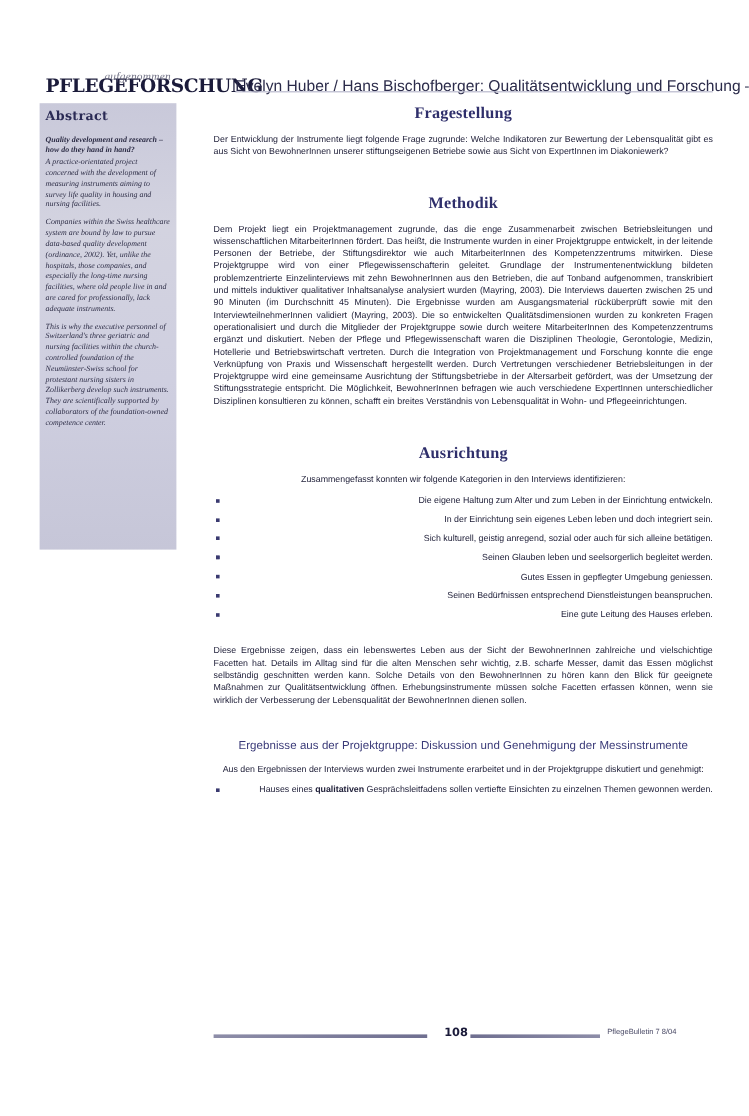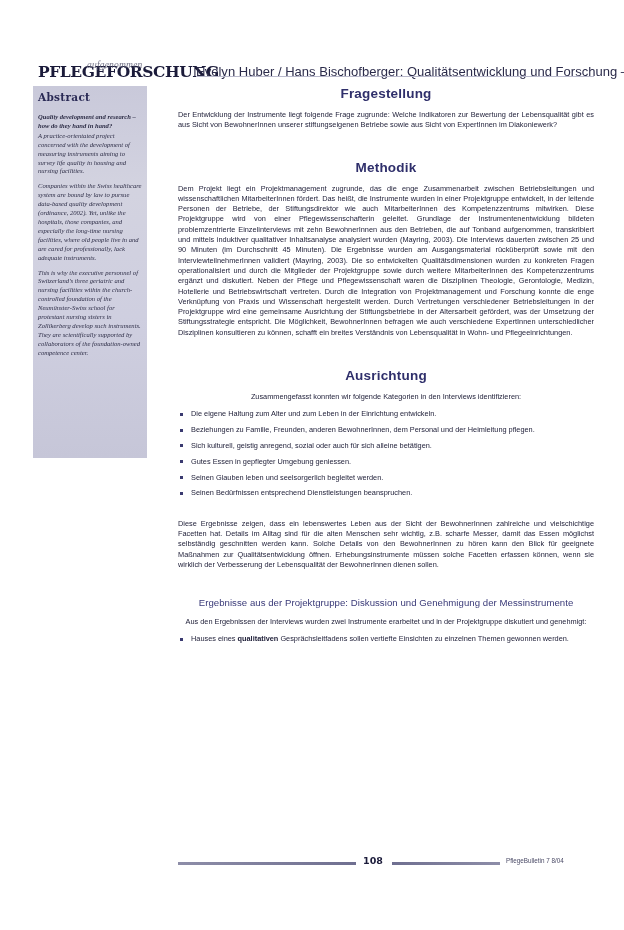--- a/index.html
+++ b/index.html
@@ -104,21 +104,21 @@
   .abstract-body p { margin: 0 0 6px 0; }
   .abstract-body p.tight { margin-bottom: 0; }
 
   
   .main {
     position: absolute;
     left: 178px; top: 86px;
     width: 416px;
   }
   h2.sec {
-    font-family: Liberation Sans, sans-serif;
+    font-family: Liberation Serif, serif;
     font-weight: bold;
     font-size: 13.5px;
     color: #2f2f6b;
     text-align: center;
     margin: 0 0 9px 0;
     letter-spacing: 0.2px;
   }
   h3.subsec {
     font-family: "Liberation Sans", sans-serif;
     font-weight: normal;
@@ -150,21 +150,21 @@
     margin: 0 0 8px 0;
     padding: 0;
   }
   ul.bullets li {
     position: relative;
     padding-left: 13px;
     font-size: 7.35px;
     line-height: 10.3px;
     margin-bottom: 5.5px;
     color: #23233c;
-    text-align: left;
+    text-align: right;
   }
   ul.bullets li:last-child { margin-bottom: 0; }
   ul.bullets li .dot {
     position: absolute;
     left: 2px; top: 3.4px;
     width: 3px; height: 3px;
     background: #3a3a70;
   }
   .sp-12 { height: 12px; }
   .sp-20 { height: 20px; }
@@ -182,21 +182,21 @@
   .footer-rule-right {
     position: absolute;
     left: 392px; top: 862px;
     width: 108px; height: 3px;
     background: linear-gradient(90deg,#6f6f90,#8d8da8);
   }
   .page-number {
     position: absolute;
     left: 356px; top: 855px;
     width: 34px;
-    text-align: center;
+    text-align: right;
     font-family: "DejaVu Sans", sans-serif;
     font-weight: bold;
     font-size: 9.5px;
     color: #1b1b3a;
   }
   .footer-meta {
     position: absolute;
     left: 506px; top: 857px;
     font-size: 6.3px;
     color: #4a4a66;
@@ -234,26 +234,27 @@
     <h2 class="sec">Methodik</h2>
     <p class="body last">Dem Projekt liegt ein Projektmanagement zugrunde, das die enge Zusammenarbeit zwischen Betriebsleitungen und wissenschaftlichen MitarbeiterInnen fördert. Das heißt, die Instrumente wurden in einer Projektgruppe entwickelt, in der leitende Personen der Betriebe, der Stiftungsdirektor wie auch MitarbeiterInnen des Kompetenzzentrums mitwirken. Diese Projektgruppe wird von einer Pflegewissenschafterin geleitet. Grundlage der Instrumentenentwicklung bildeten problemzentrierte Einzelinterviews mit zehn BewohnerInnen aus den Betrieben, die auf Tonband aufgenommen, transkribiert und mittels induktiver qualitativer Inhaltsanalyse analysiert wurden (Mayring, 2003). Die Interviews dauerten zwischen 25 und 90 Minuten (im Durchschnitt 45 Minuten). Die Ergebnisse wurden am Ausgangsmaterial rücküberprüft sowie mit den InterviewteilnehmerInnen validiert (Mayring, 2003). Die so entwickelten Qualitätsdimensionen wurden zu konkreten Fragen operationalisiert und durch die Mitglieder der Projektgruppe sowie durch weitere MitarbeiterInnen des Kompetenzzentrums ergänzt und diskutiert. Neben der Pflege und Pflegewissenschaft waren die Disziplinen Theologie, Gerontologie, Medizin, Hotellerie und Betriebswirtschaft vertreten. Durch die Integration von Projektmanagement und Forschung konnte die enge Verknüpfung von Praxis und Wissenschaft hergestellt werden. Durch Vertretungen verschiedener Betriebsleitungen in der Projektgruppe wird eine gemeinsame Ausrichtung der Stiftungsbetriebe in der Altersarbeit gefördert, was der Umsetzung der Stiftungsstrategie entspricht. Die Möglichkeit, BewohnerInnen befragen wie auch verschiedene ExpertInnen unterschiedlicher Disziplinen konsultieren zu können, schafft ein breites Verständnis von Lebensqualität in Wohn- und Pflegeeinrichtungen.</p>
 
     <div class="sp-30"></div>
 
     <h2 class="sec">Ausrichtung</h2>
     <p class="lead">Zusammengefasst konnten wir folgende Kategorien in den Interviews identifizieren:</p>
 
     <ul class="bullets">
       <li><span class="dot"></span><span>Die eigene Haltung zum Alter und zum Leben in der Einrichtung entwickeln.</span></li>
-      <li><span class="dot"></span><span>Beziehungen zu Familie, Freunden, anderen BewohnerInnen, dem Personal und der Heimleitung pflegen.</span></li>
+      <li><span class="dot"></span><span>In der Einrichtung sein eigenes Leben leben und doch integriert sein.</span></li>
       <li><span class="dot"></span><span>Sich kulturell, geistig anregend, sozial oder auch für sich alleine betätigen.</span></li>
       <li><span class="dot"></span></li>
+      <li><span class="dot"></span><span>Seinen Glauben leben und seelsorgerlich begleitet werden.</span></li>
       <li><span class="dot"></span><span>Gutes Essen in gepflegter Umgebung geniessen.</span></li>
-      <li><span class="dot"></span><span>Seinen Glauben leben und seelsorgerlich begleitet werden.</span></li>
       <li><span class="dot"></span><span>Seinen Bedürfnissen entsprechend Dienstleistungen beanspruchen.</span></li>
+      <li><span class="dot"></span><span>Eine gute Leitung des Hauses erleben.</span></li>
     </ul>
 
     <div class="sp-12"></div>
 
     <p class="body last">Diese Ergebnisse zeigen, dass ein lebenswertes Leben aus der Sicht der BewohnerInnen zahlreiche und vielschichtige Facetten hat. Details im Alltag sind für die alten Menschen sehr wichtig, z.B. scharfe Messer, damit das Essen möglichst selbständig geschnitten werden kann. Solche Details von den BewohnerInnen zu hören kann den Blick für geeignete Maßnahmen zur Qualitätsentwicklung öffnen. Erhebungsinstrumente müssen solche Facetten erfassen können, wenn sie wirklich der Verbesserung der Lebensqualität der BewohnerInnen dienen sollen.</p>
 
     <div class="sp-26"></div>
 
     <h3 class="subsec">Ergebnisse aus der Projektgruppe: Diskussion und Genehmigung der Messinstrumente</h3>
     <p class="lead">Aus den Ergebnissen der Interviews wurden zwei Instrumente erarbeitet und in der Projektgruppe diskutiert und genehmigt:</p>

